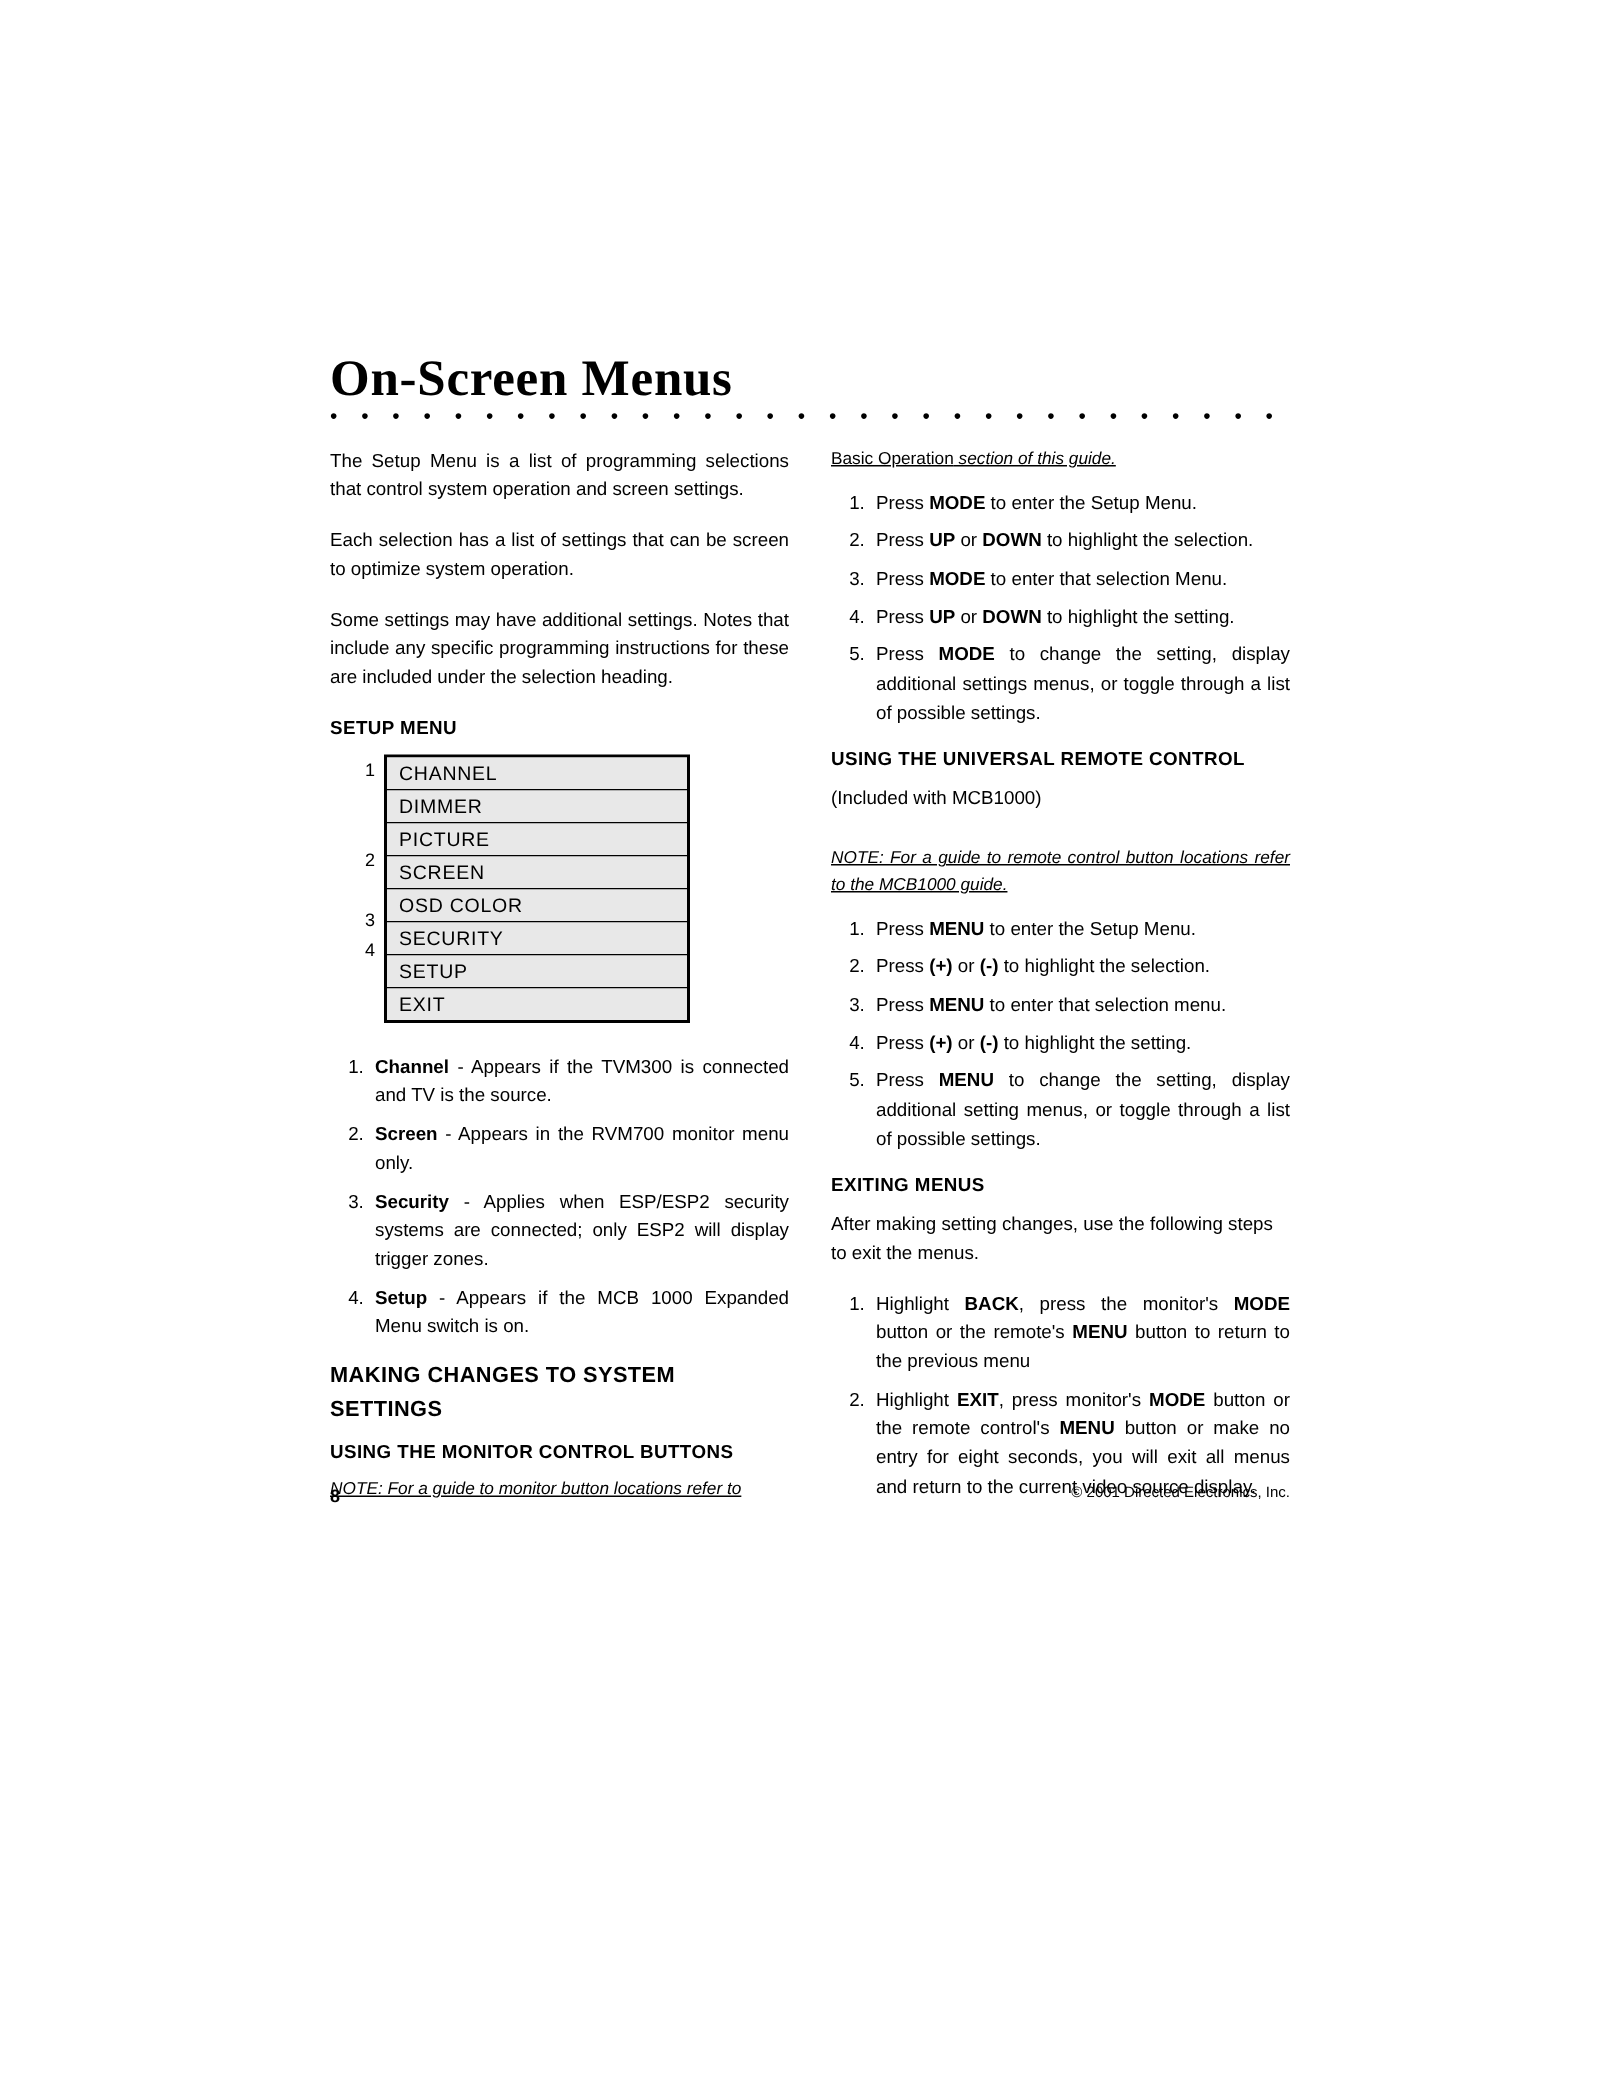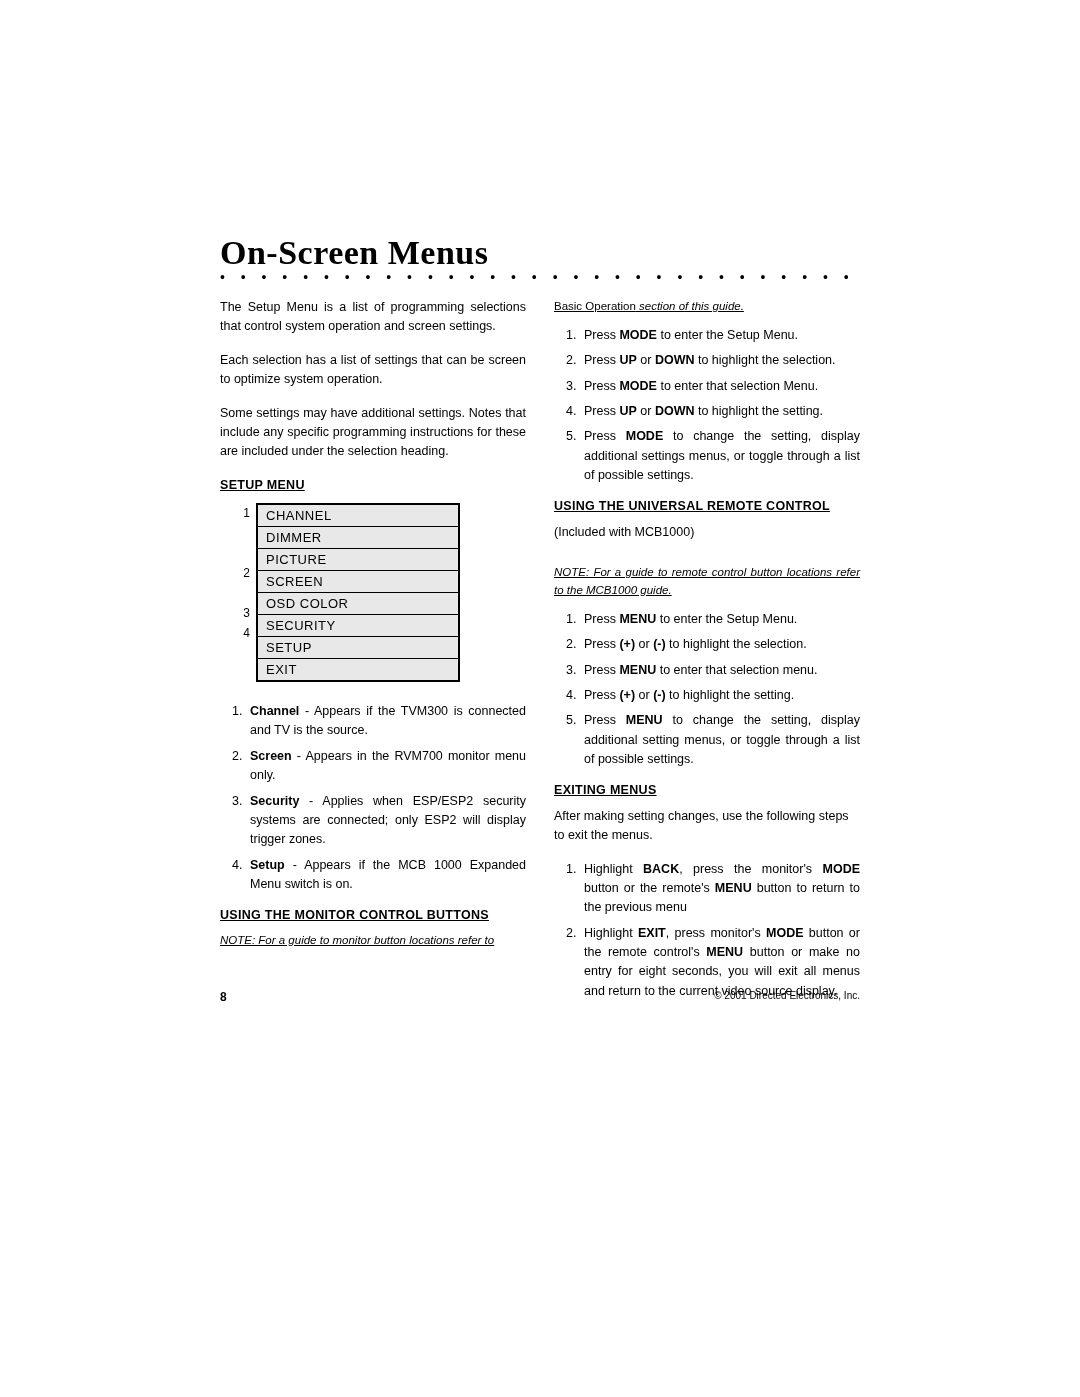--- a/index.html
+++ b/index.html
@@ -52,21 +52,20 @@
     margin: 0 0 14px 0;
     text-align: justify;
   }
   .subhead {
     font-family: Arial, Helvetica, sans-serif;
     font-weight: bold;
     font-size: 12.5px;
     letter-spacing: 0.3px;
     margin: 4px 0 6px 0;
     text-transform: uppercase;
-    text-decoration: underline;
   }
   .sechead {
     font-family: Arial, Helvetica, sans-serif;
     font-weight: bold;
     font-size: 14.5px;
     letter-spacing: 0.3px;
     margin: 10px 0 8px 0;
   }
   .menu-box {
     margin: 8px 0 20px 18px;
@@ -169,20 +168,21 @@
           </div>
       </div>
 
       <ol class="numlist" id="menu-notes">
           <li><b>Channel</b> - Appears if the TVM300 is connected and TV is the source.</li>
           <li><b>Screen</b> - Appears in the RVM700 monitor menu only.</li>
           <li><b>Security</b> - Applies when ESP/ESP2 security systems are connected; only ESP2 will display trigger zones.</li>
           <li><b>Setup</b> - Appears if the MCB 1000 Expanded Menu switch is on.</li>
         </ol>
 
+      <div class="sechead">MAKING CHANGES TO SYSTEM SETTINGS</div>
       <div class="subhead">USING THE MONITOR CONTROL BUTTONS</div>
       <p class="note"><span>NOTE: For a guide to monitor button locations refer to</span></p>
     </div>
 
     <div class="col">
       <p class="note" style="margin-top:0">
         <span style="font-style:normal">Basic Operation</span><span> section of this guide.</span>
       </p>
 
       <ol class="numlist" id="steps-monitor">

